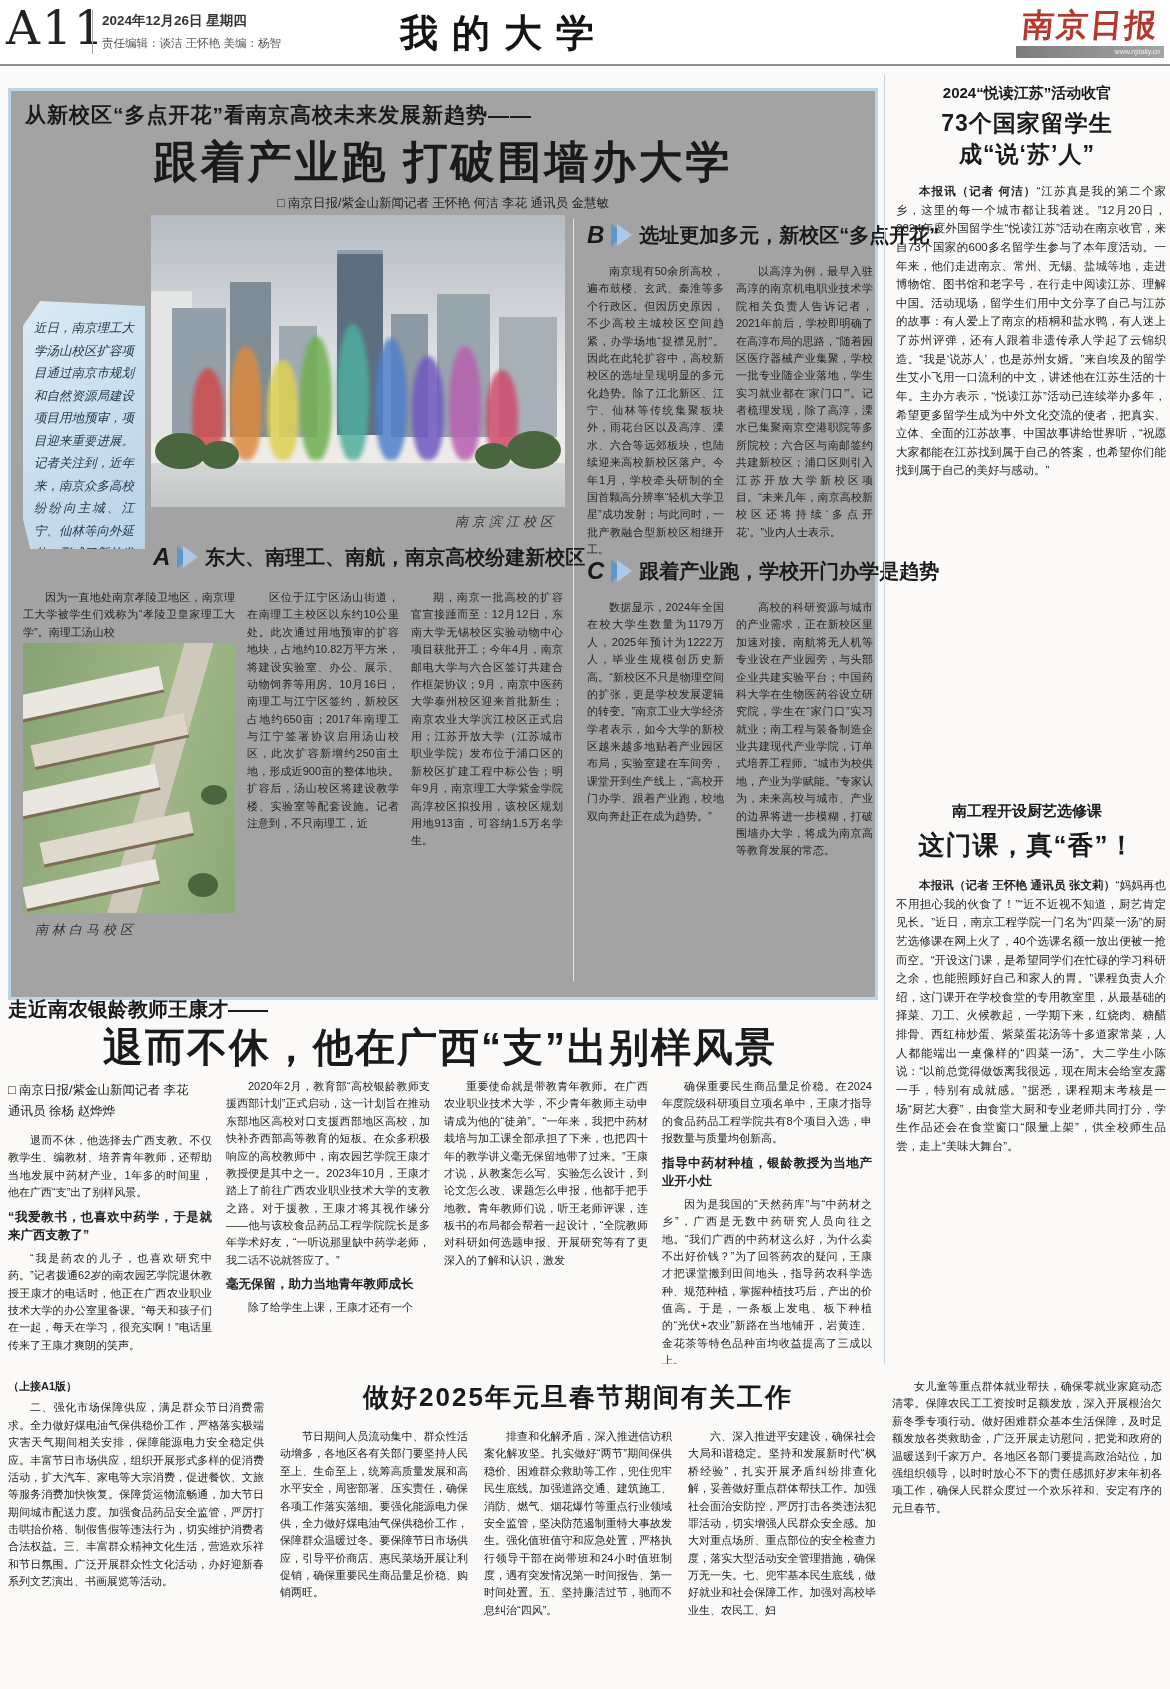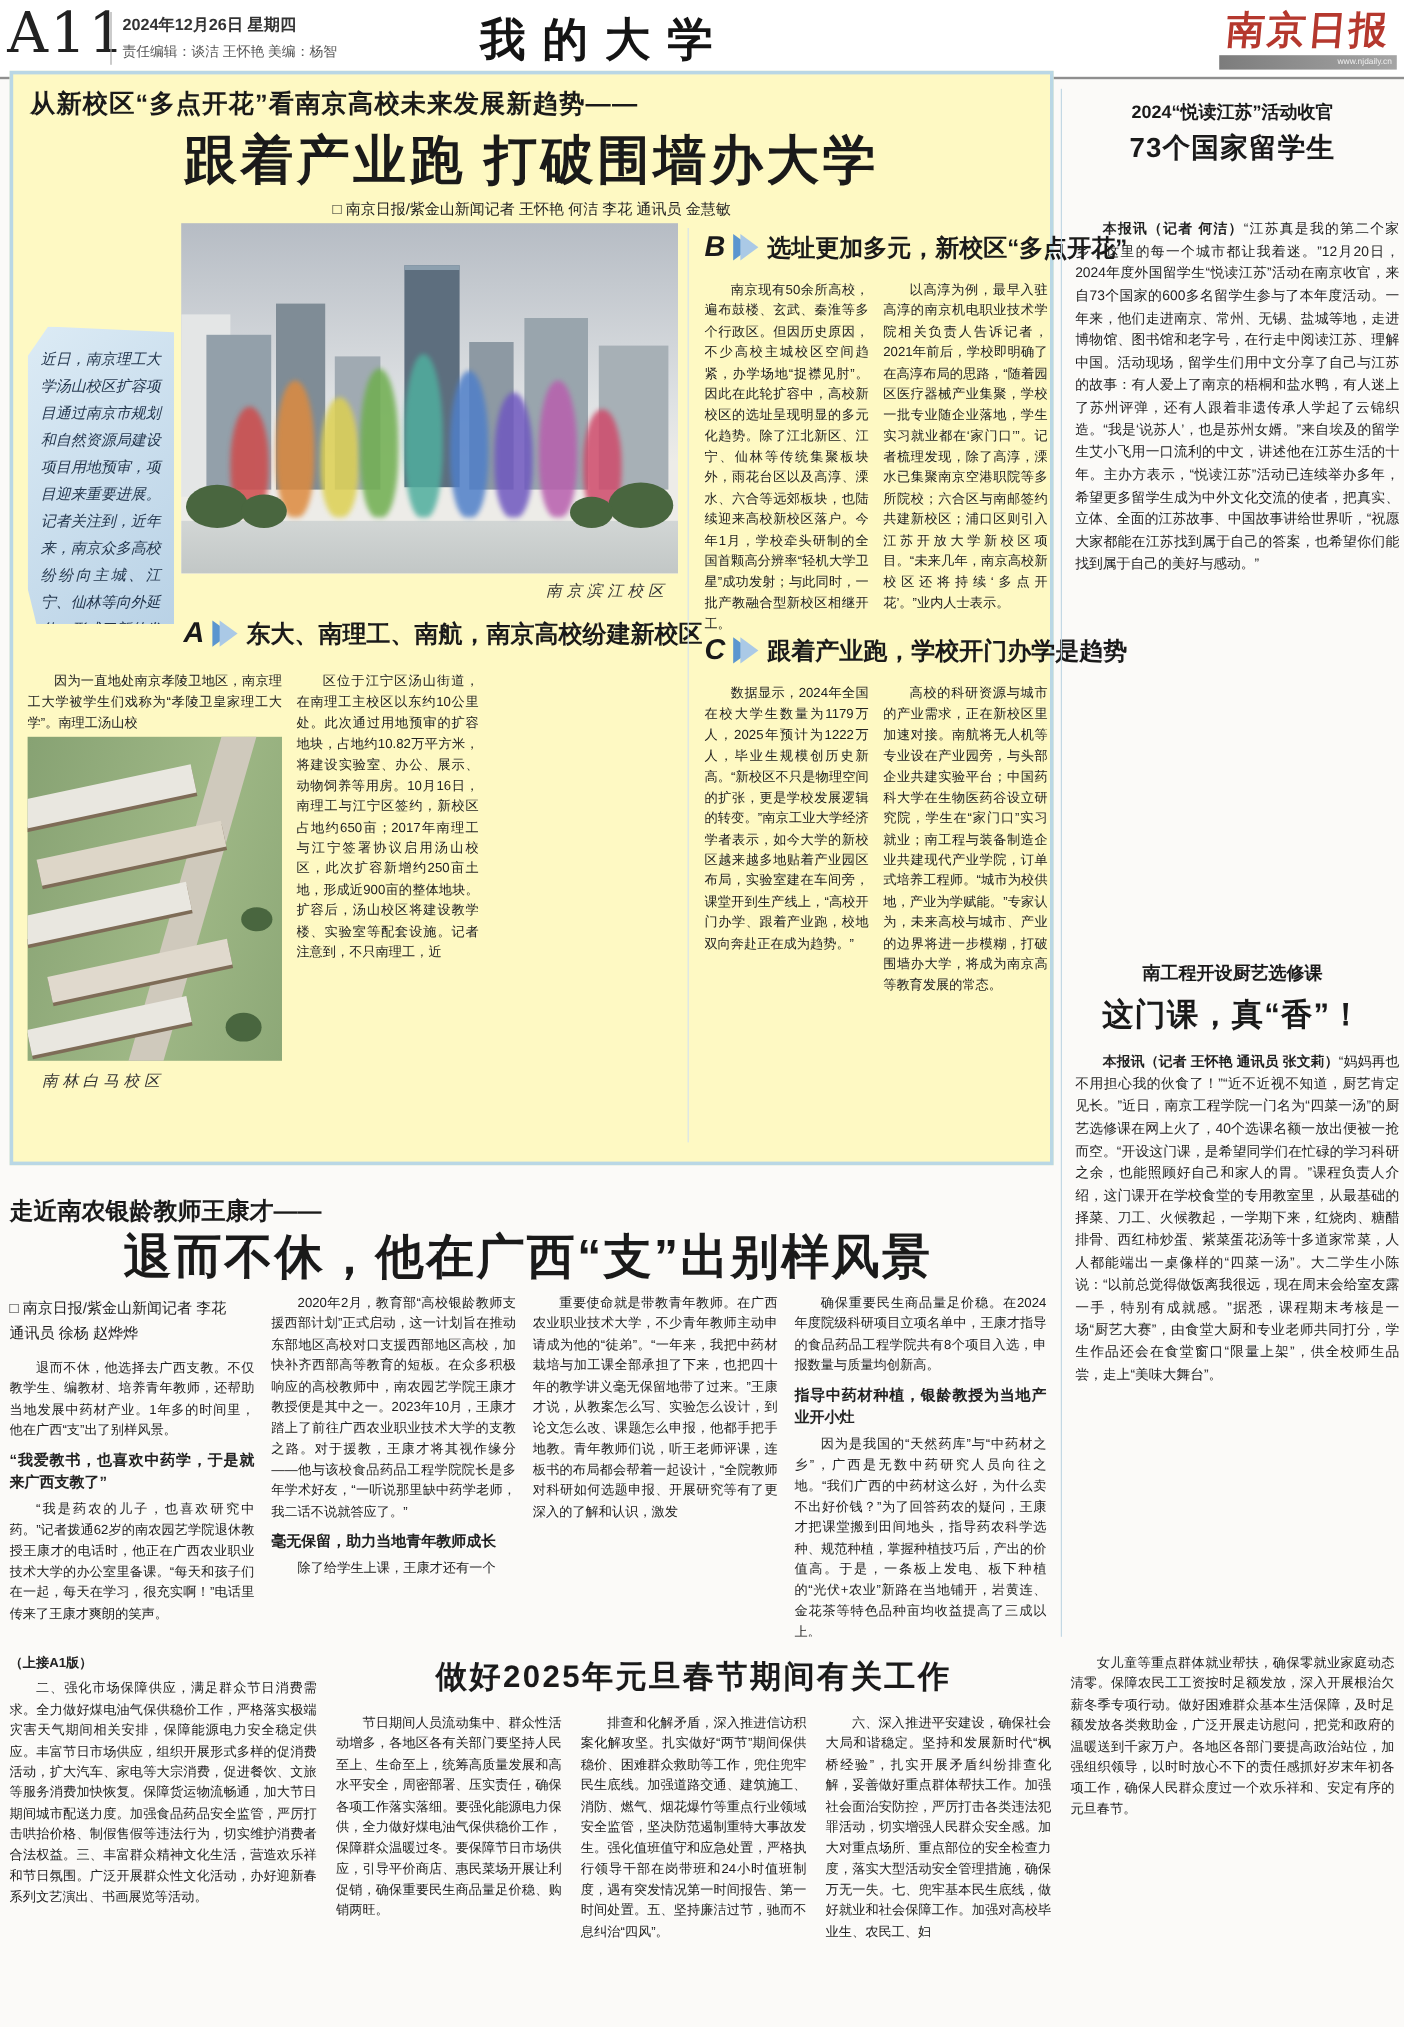--- a/index.html
+++ b/index.html
@@ -14,21 +14,21 @@
   .hv{left:92px;top:10px;width:1px;height:44px;background:#aaa}
   .hdate{left:102px;top:12px;font-size:13.5px;font-weight:700;color:#333}
   .heds{left:102px;top:36px;font-size:11.5px;color:#555}
   .sect{left:400px;top:8px;width:370px;font-size:38px;font-weight:900;letter-spacing:14px;color:#141414}
   .logo{left:1016px;top:4px;width:148px;text-align:center;font-family:"DejaVu Serif",serif;
         font-size:32px;font-weight:700;color:#b5382e;transform:skewX(-5deg);letter-spacing:2px}
   .logostrip{left:1016px;top:46px;width:148px;height:12px;background:linear-gradient(90deg,#7c7c7c,#a5a5a5);
         color:#eee;font-size:7px;text-align:right;line-height:12px;padding-right:4px;box-sizing:border-box}
 
   
-  #mainbox{left:8px;top:59px;width:870px;height:912px;border:3px solid #b9d7e5;background:#fef9c3;box-sizing:border-box}
+  #mainbox{left:8px;top:88px;width:870px;height:912px;border:3px solid #b9d7e5;background:#a3a3a3;box-sizing:border-box}
   .m-kicker{left:14px;top:10px;font-size:21px;font-weight:700;letter-spacing:1px}
   .m-headline{left:0;top:42px;width:100%;text-align:center;font-size:44px;font-weight:900;letter-spacing:3px}
   .m-byline{left:0;top:104px;width:100%;text-align:center;font-size:12.5px;font-weight:500;color:#222}
   .sidenote{left:12px;top:210px;width:122px;height:248px;padding:16px 11px;box-sizing:border-box;
             background:linear-gradient(135deg,#dcebf5,#b9d2e6);clip-path:polygon(14% 0,100% 2%,100% 100%,6% 100%,0 88%,0 10%);
             font-family:"DejaVu Serif",serif;font-style:italic;font-size:12.5px;line-height:1.8;color:#24374e;text-align:justify}
   .photo{overflow:hidden;position:absolute}
   .cap{font-family:"DejaVu Serif",serif;font-style:italic;font-size:13px;letter-spacing:4px;color:#333}
   .sec-h{display:flex;align-items:center;gap:7px;font-size:20px;font-weight:800;white-space:nowrap}
   .mk{font-size:24px;font-weight:900;font-style:italic}
@@ -129,20 +129,21 @@
       <div class="row2" style="left:-2%;top:50%;width:66%;height:9%"></div>
       <div class="row2" style="left:8%;top:68%;width:72%;height:8%;background:#e0d9cd"></div>
       <div class="row2" style="left:0;top:85%;width:64%;height:8%"></div>
       <div class="tree" style="left:78%;bottom:6%;width:30px;height:24px"></div>
       <div class="tree" style="left:84%;bottom:40%;width:26px;height:20px"></div>
     </div>
     <div class="cap" style="margin-top:8px;padding-left:12px">南林白马校区</div>
   </div>
 
   <div class="abs bt" style="left:236px;top:498px;width:152px;height:392px">区位于江宁区汤山街道，在南理工主校区以东约10公里处。此次通过用地预审的扩容地块，占地约10.82万平方米，将建设实验室、办公、展示、动物饲养等用房。10月16日，南理工与江宁区签约，新校区占地约650亩；2017年南理工与江宁签署协议启用汤山校区，此次扩容新增约250亩土地，形成近900亩的整体地块。扩容后，汤山校区将建设教学楼、实验室等配套设施。记者注意到，不只南理工，近</div>
+  <div class="abs bt" style="left:400px;top:498px;width:152px;height:392px">期，南京一批高校的扩容官宣接踵而至：12月12日，东南大学无锡校区实验动物中心项目获批开工；今年4月，南京邮电大学与六合区签订共建合作框架协议；9月，南京中医药大学泰州校区迎来首批新生；南京农业大学滨江校区正式启用；江苏开放大学（江苏城市职业学院）发布位于浦口区的新校区扩建工程中标公告；明年9月，南京理工大学紫金学院高淳校区拟投用，该校区规划用地913亩，可容纳1.5万名学生。</div>
 
   <div class="abs vdiv" style="left:562px;top:128px;height:762px"></div>
 
   <div class="abs sec-h" style="left:576px;top:130px">
     <span class="mk">B</span>
     <span style="display:flex">
         <span class="tri"></span>
         <span class="tri lt"></span>
       </span>
     <span>选址更加多元，新校区“多点开花”</span>
@@ -164,20 +165,21 @@
     <div class="bt">数据显示，2024年全国在校大学生数量为1179万人，2025年预计为1222万人，毕业生规模创历史新高。“新校区不只是物理空间的扩张，更是学校发展逻辑的转变。”南京工业大学经济学者表示，如今大学的新校区越来越多地贴着产业园区布局，实验室建在车间旁，课堂开到生产线上，“高校开门办学、跟着产业跑，校地双向奔赴正在成为趋势。”</div>
     <div class="bt">高校的科研资源与城市的产业需求，正在新校区里加速对接。南航将无人机等专业设在产业园旁，与头部企业共建实验平台；中国药科大学在生物医药谷设立研究院，学生在“家门口”实习就业；南工程与装备制造企业共建现代产业学院，订单式培养工程师。“城市为校供地，产业为学赋能。”专家认为，未来高校与城市、产业的边界将进一步模糊，打破围墙办大学，将成为南京高等教育发展的常态。</div>
   </div>
 </div>
 
 <div class="abs railrule"></div>
 
 <div class="abs r-k" style="left:892px;top:84px">2024“悦读江苏”活动收官</div>
 <div class="abs r1-h">
   <div>73个国家留学生</div>
+  <div>成“说‘苏’人”</div>
 </div>
 <p class="abs rb" style="left:892px;top:178px;width:270px;height:600px">
   <span class="lead">本报讯（记者 何洁）</span><span>“江苏真是我的第二个家乡，这里的每一个城市都让我着迷。”12月20日，2024年度外国留学生“悦读江苏”活动在南京收官，来自73个国家的600多名留学生参与了本年度活动。一年来，他们走进南京、常州、无锡、盐城等地，走进博物馆、图书馆和老字号，在行走中阅读江苏、理解中国。活动现场，留学生们用中文分享了自己与江苏的故事：有人爱上了南京的梧桐和盐水鸭，有人迷上了苏州评弹，还有人跟着非遗传承人学起了云锦织造。“我是‘说苏人’，也是苏州女婿。”来自埃及的留学生艾小飞用一口流利的中文，讲述他在江苏生活的十年。主办方表示，“悦读江苏”活动已连续举办多年，希望更多留学生成为中外文化交流的使者，把真实、立体、全面的江苏故事、中国故事讲给世界听，“祝愿大家都能在江苏找到属于自己的答案，也希望你们能找到属于自己的美好与感动。”</span>
 </p>
 
 <div class="abs r-k" style="left:892px;top:802px">南工程开设厨艺选修课</div>
 <div class="abs r2-h">这门课，真“香”！</div>
 <p class="abs rb" style="left:892px;top:872px;width:270px;height:486px">
   <span class="lead">本报讯（记者 王怀艳 通讯员 张文莉）</span><span>“妈妈再也不用担心我的伙食了！”“近不近视不知道，厨艺肯定见长。”近日，南京工程学院一门名为“四菜一汤”的厨艺选修课在网上火了，40个选课名额一放出便被一抢而空。“开设这门课，是希望同学们在忙碌的学习科研之余，也能照顾好自己和家人的胃。”课程负责人介绍，这门课开在学校食堂的专用教室里，从最基础的择菜、刀工、火候教起，一学期下来，红烧肉、糖醋排骨、西红柿炒蛋、紫菜蛋花汤等十多道家常菜，人人都能端出一桌像样的“四菜一汤”。大二学生小陈说：“以前总觉得做饭离我很远，现在周末会给室友露一手，特别有成就感。”据悉，课程期末考核是一场“厨艺大赛”，由食堂大厨和专业老师共同打分，学生作品还会在食堂窗口“限量上架”，供全校师生品尝，走上“美味大舞台”。</span>
 </p>

